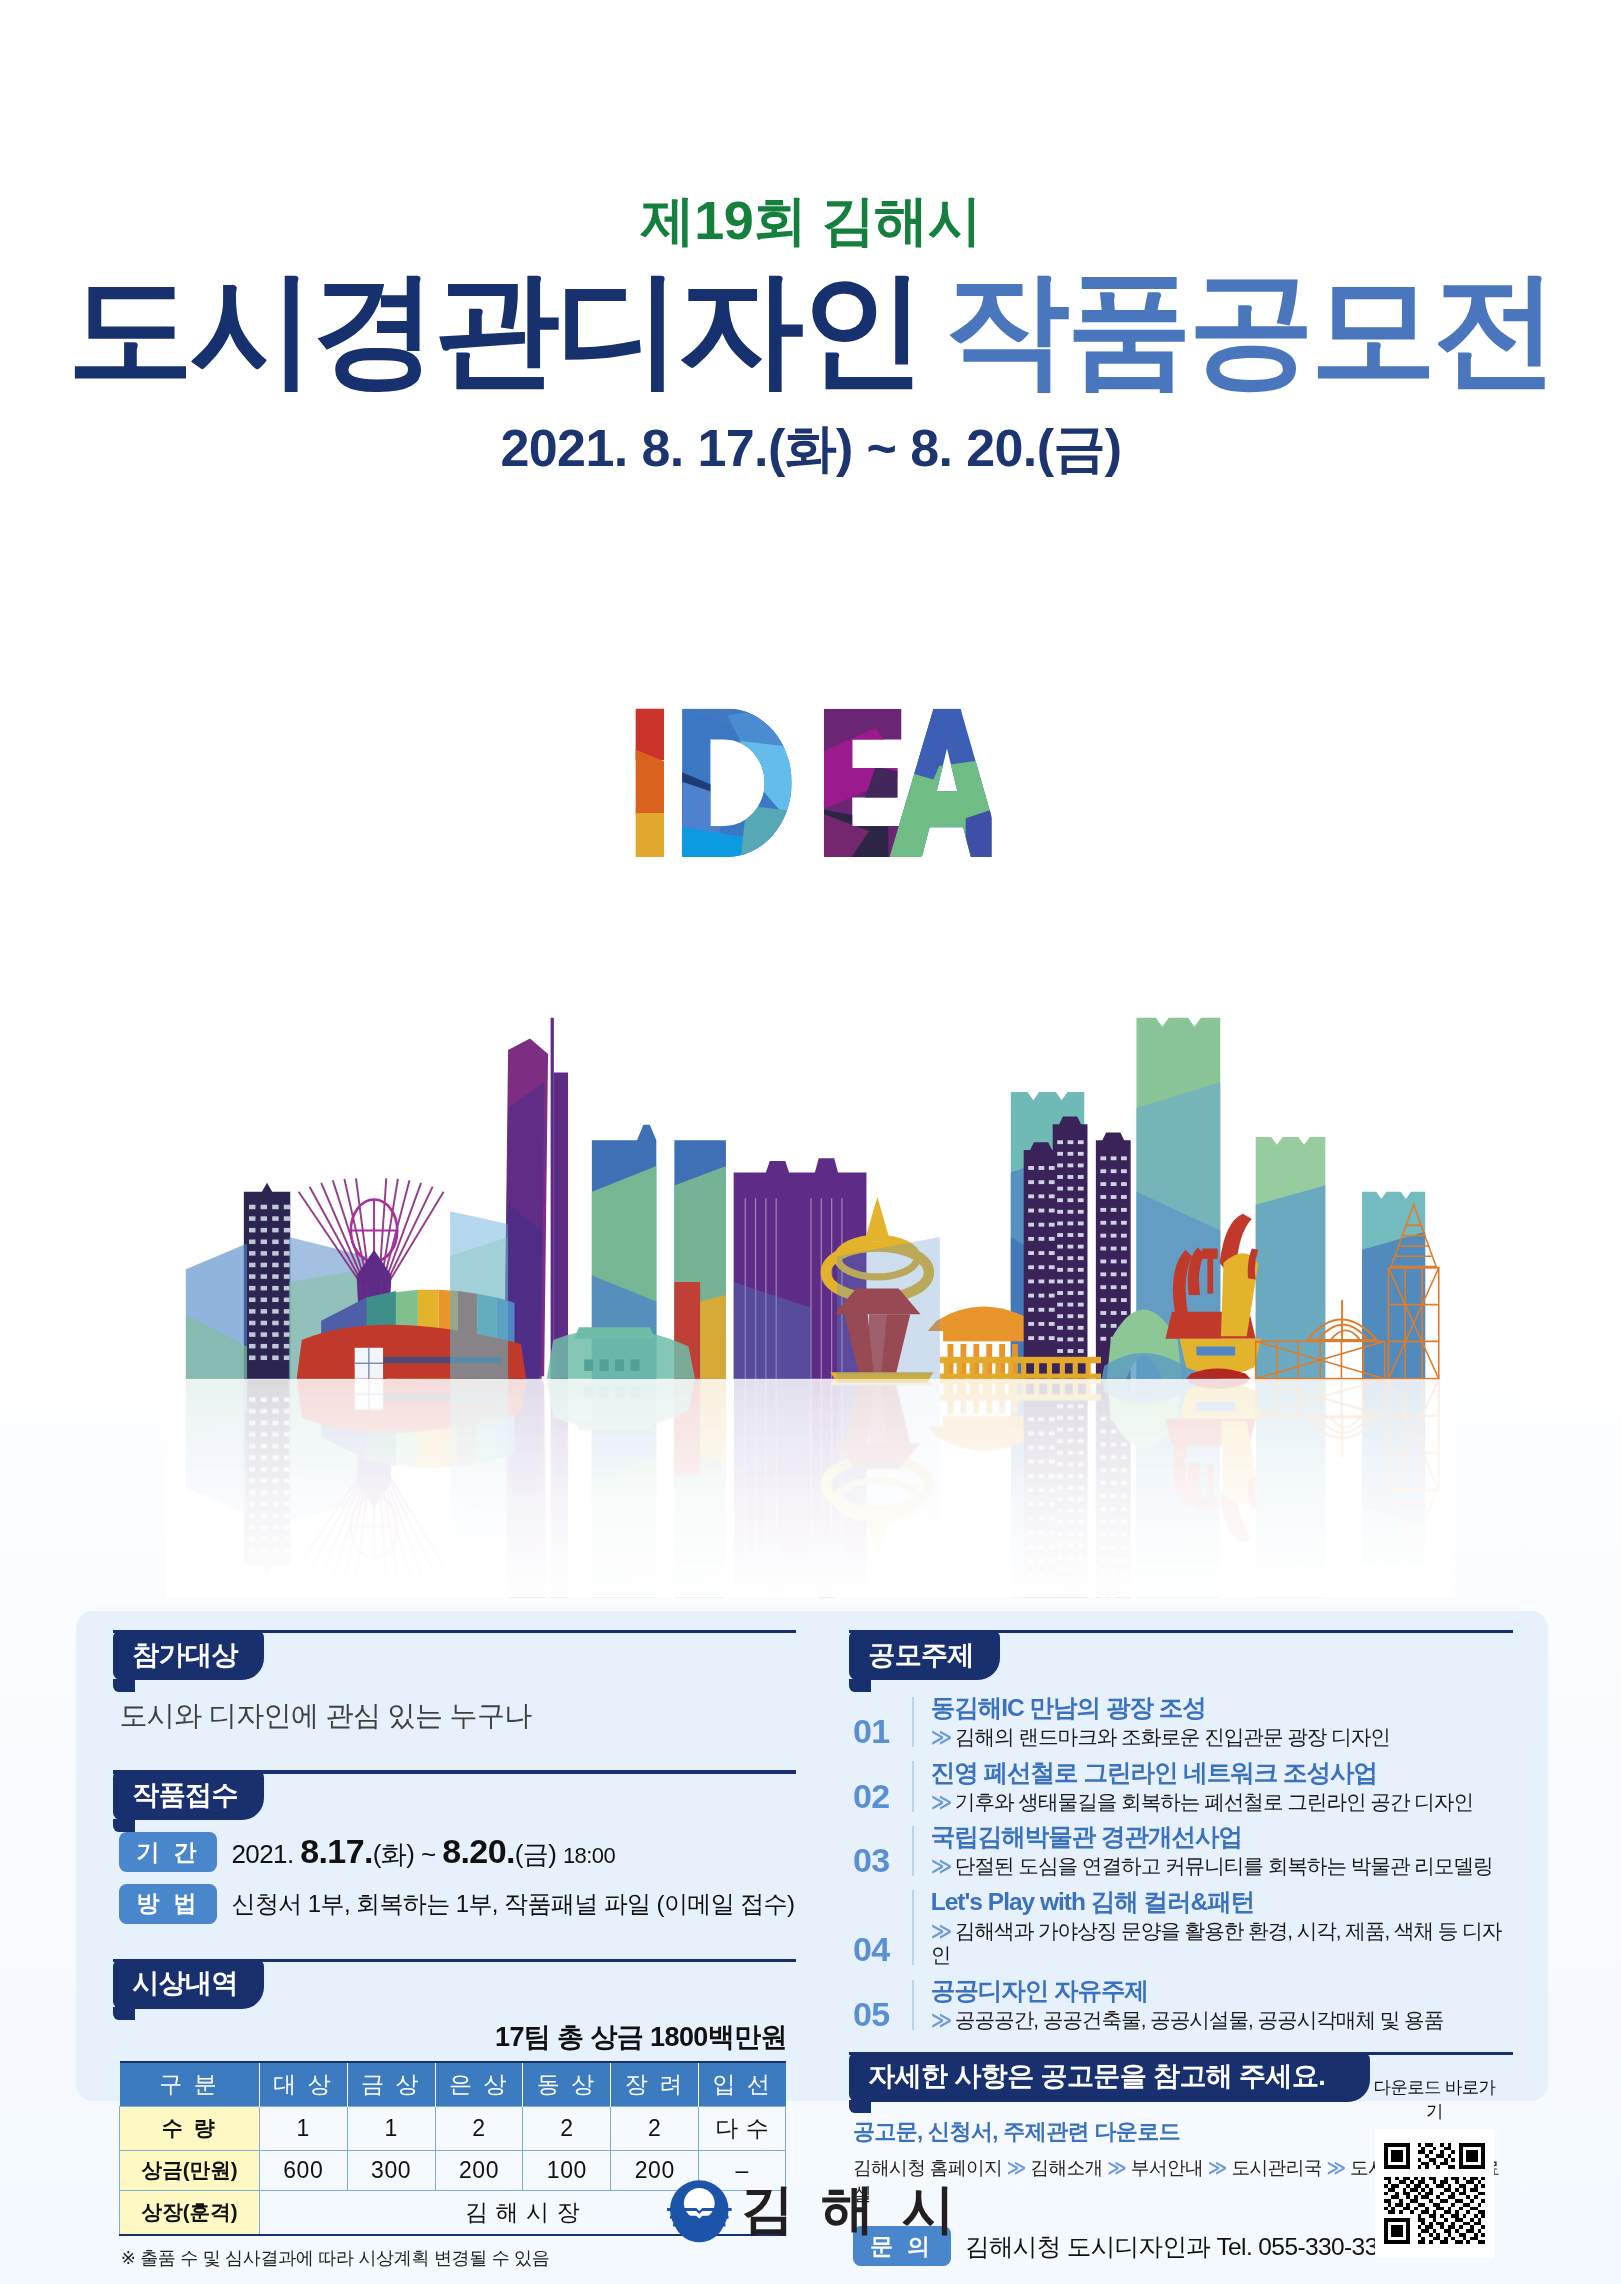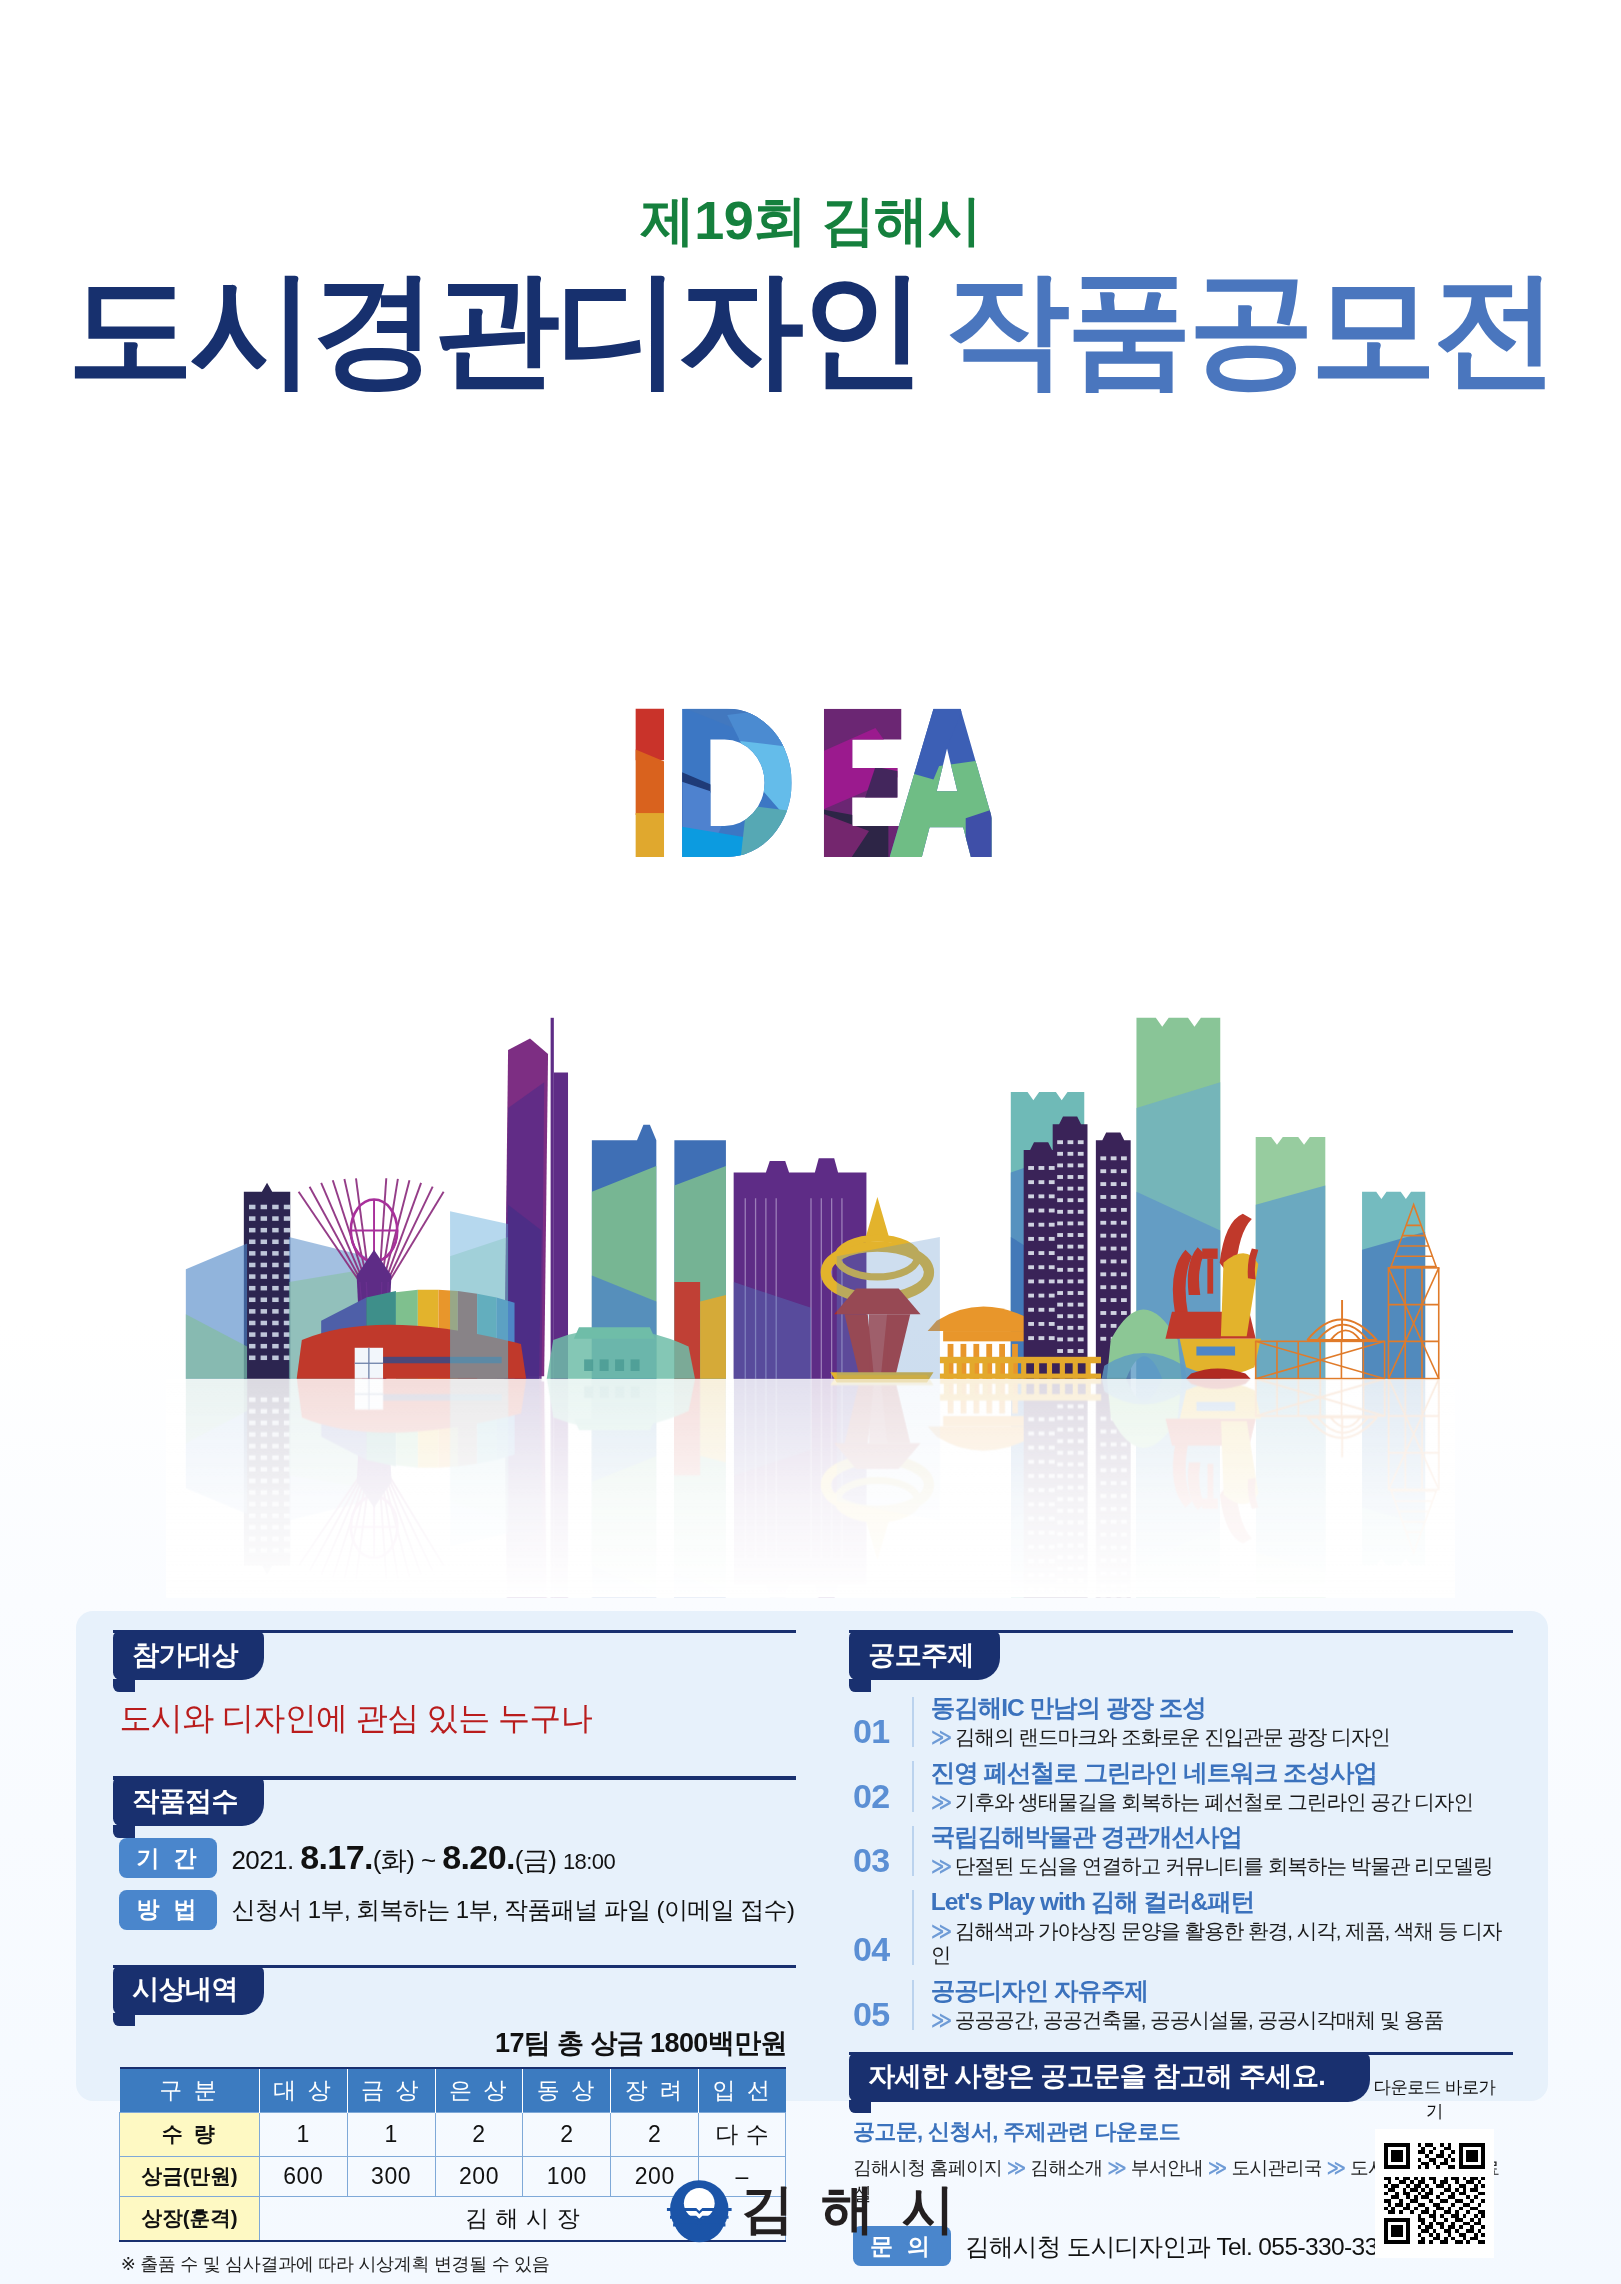--- a/index.html
+++ b/index.html
@@ -53,21 +53,21 @@
     border-radius:7.7px 7.7px 22px 7.7px;
     margin-top:0;
   }
   .tag::after{
     content:"";position:absolute;left:0;bottom:-11.6px;
     width:22px;height:13px;background:#19306F;
     border-radius:0 0 0 6.4px;
   }
   .tag.wide{padding-right:45px;}
 
-  .body-text{font-size:32px;color:#b91c1c;letter-spacing:-0.6px;margin:17px 0 0 6.4px;}
+  .body-text{font-size:28px;color:#404040;letter-spacing:-0.6px;margin:17px 0 0 6.4px;}
 
   
   .pill-row{display:flex;align-items:center;margin:11.6px 0 0 6.4px;}
   .pill{
     background:#4A86CC;color:#fff;font-size:23px;font-weight:700;
     border-radius:7.7px;padding:4.5px 17px;letter-spacing:3.9px;
     min-width:75px;text-align:center;box-sizing:border-box;
   }
   .pill-val{font-size:26px;color:#111;margin-left:14px;letter-spacing:-0.6px;white-space:nowrap;}
   .pill-val .big{font-size:34px;font-weight:700;}
@@ -131,20 +131,21 @@
 </head>
 <body>
 
 <div class="poster">
 
   <div class="title-block">
     <p class="edition">제19회 김해시</p>
     <p class="main-title">
       <span class="mt-a">도시경관디자인</span><span class="mt-b">작품공모전</span>
     </p>
+    <p class="dates">2021. 8. 17.(화) ~ 8. 20.(금)</p>
   </div>
 
   <div class="idea-wrap">
     <svg width="361" height="168" viewBox="0 0 560 260">
       <defs>
         <clipPath id="clipI">
             <rect x="8" y="10" width="44" height="230"></rect>
           </clipPath>
         <clipPath id="clipD">
           <path d="M80,10 h70 a100,115 0 0 1 0,230 h-70 z M124,58 v134 h22 a62,67 0 0 0 0,-134 z" fill-rule="evenodd"></path>

